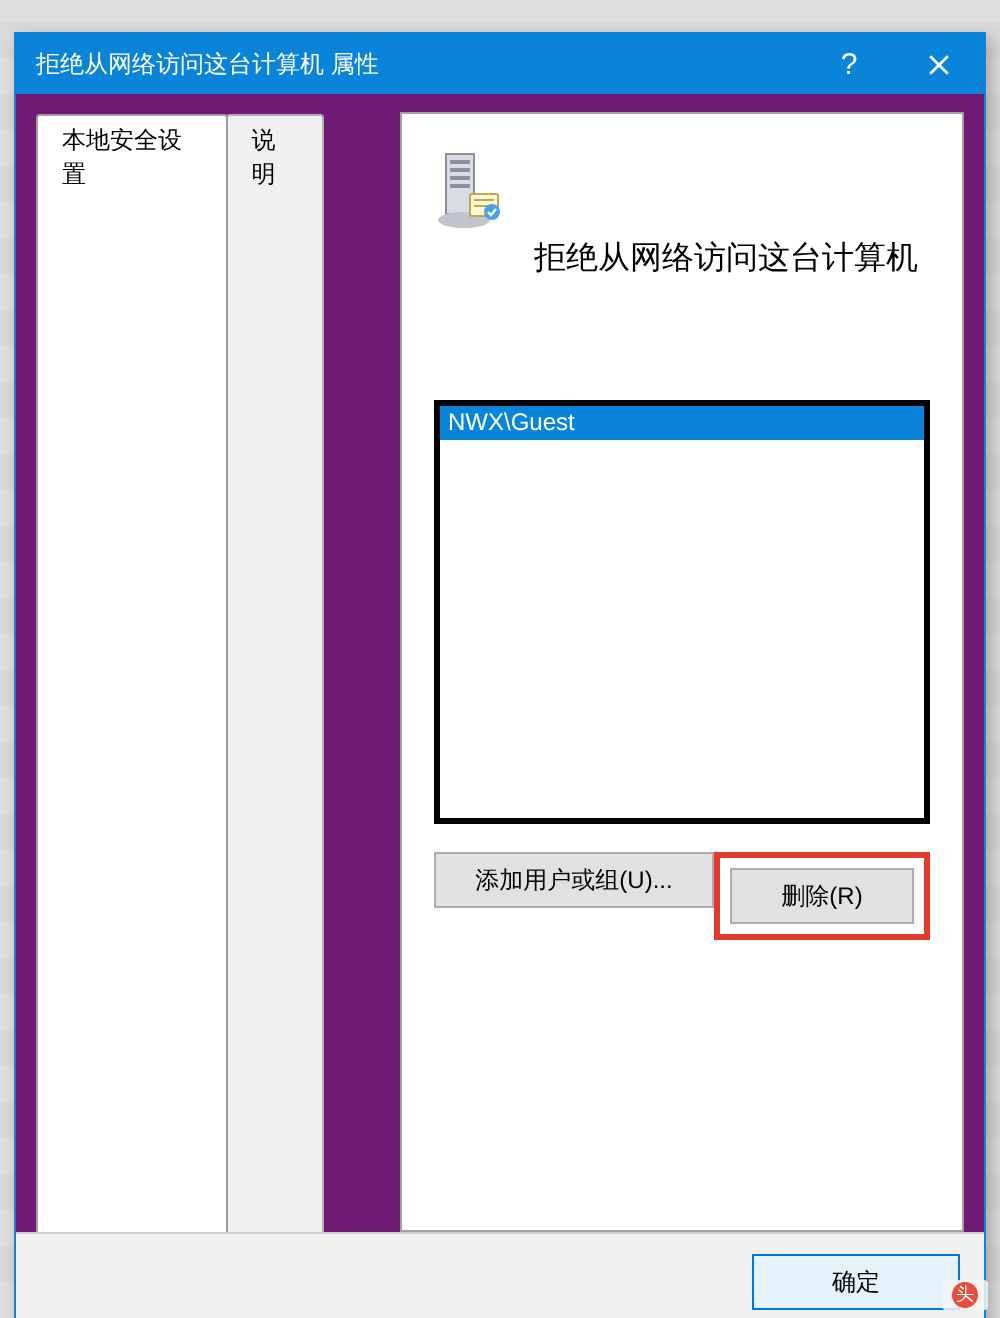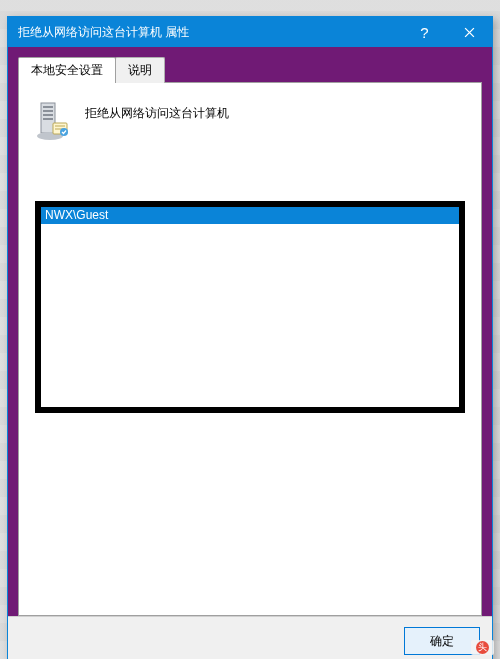--- a/index.html
+++ b/index.html
@@ -50,21 +50,22 @@
       justify-content: center;
       color: #fff;
       font-size: 13px;
     }
     .title-btn.help { font-size: 15px; }
     .title-btn.close svg { width: 11px; height: 11px; }
     .dialog-body {
       flex: 1;
       padding: 10px 10px 0 10px;
       display: flex;
-      flex-direction: column;
+      flex-direction: row;
+      gap: 39px;
     }
     .tab-strip {
       display: flex;
       position: relative;
       z-index: 2;
     }
     .tab {
       padding: 4px 12px;
       background: #f0f0f0;
       border: 1px solid #b0b0b0;
@@ -93,24 +94,25 @@
       align-items: flex-start;
       gap: 14px;
       margin-bottom: 60px;
     }
     .policy-icon {
       width: 36px;
       height: 40px;
     }
     .policy-label {
       padding-top: 4px;
-      font-size: 12px;
+      font-size: 16px;
+      margin-top: 40px;
     }
     .user-listbox {
-      border: 6px solid #000000;
+      border: 3px solid #000000;
       background: #fff;
       height: 212px;
       overflow: auto;
     }
     .user-item {
       height: 17px;
       padding: 1px 4px;
       font-size: 12px;
       color: #fff;
       background: #0a84d8;
@@ -143,21 +145,21 @@
     .highlight-remove .btn { margin: 0; }
     .spacer { flex: 1; }
     .dialog-footer {
       border-top: 1px solid #d0d0d0;
       padding: 10px 12px;
       display: flex;
       justify-content: flex-end;
       gap: 8px;
       background: #f0f0f0;
     }
-    .dialog-footer .btn { width: 76px; }
+    .dialog-footer .btn { width: 104px; }
     .btn-ok {
       border: 1px solid #0078d7;
       background: #e5f1fb;
     }
     .watermark {
       position: absolute;
       right: 6px;
       bottom: 4px;
       font-size: 11px;
       color: #555;
@@ -219,20 +221,26 @@
           <circle cx="29" cy="31" r="4" fill="#4aa3e0"></circle>
           <path d="M27 31 l1.5 1.5 l2.5 -3" stroke="#fff" stroke-width="1.2" fill="none"></path>
         </svg>
         <div class="policy-label">拒绝从网络访问这台计算机</div>
       </div>
 
       <div class="user-listbox">
         <div class="user-item">NWX\Guest</div>
       </div>
 
+      <div class="button-row">
+        <button class="btn btn-add">添加用户或组(U)...</button>
+        <span class="highlight-remove">
+          <button class="btn btn-remove">删除(R)</button>
+        </span>
+      </div>
 
       <div class="spacer"></div>
 
     </div>
   </div>
 
   <div class="dialog-footer">
     <button class="btn btn-ok">确定</button>
   </div>
 

